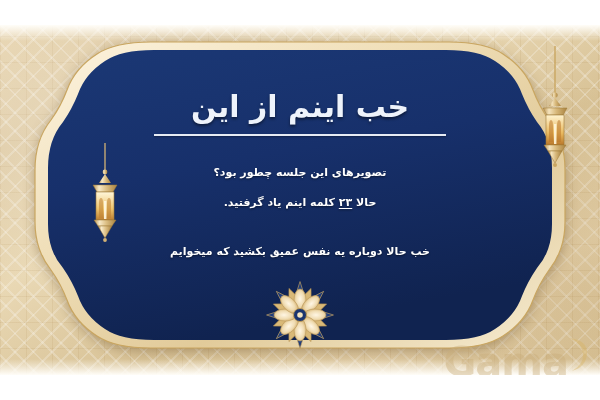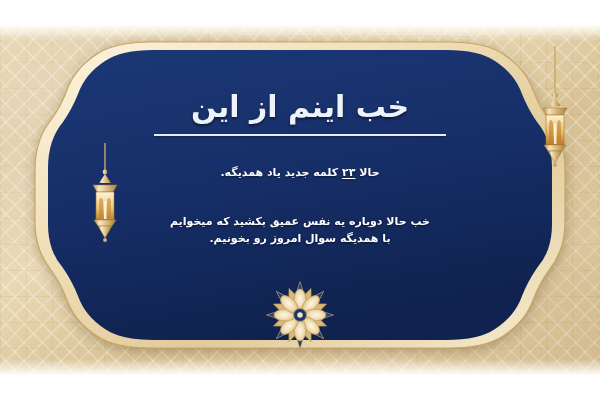--- a/index.html
+++ b/index.html
@@ -148,28 +148,28 @@
   </div>
 
   <div class="content">
 
     <div class="title">خب اینم از این</div>
 
     <div class="title-rule"></div>
 
     <div class="body-lines">
 
+      <div class="bline gap">تصویرهای این جلسه چطور بود؟</div>
 
       <div class="bline gap">
-        <span>حالا </span><span class="underline-num">۲۳</span><span> کلمه جدید یاد همدیگه.</span>
+        <span>حالا </span><span class="underline-num">۲۳</span><span> کلمه اینم یاد گرفتید.</span>
       </div>
 
       <div class="bline gap2">خب حالا دوباره یه نفس عمیق بکشید که میخوایم</div>
 
-      <div class="bline">با همدیگه سوال امروز رو بخونیم.</div>
     </div>
 
     <div class="rosette">
       <svg viewBox="0 0 84 84" aria-hidden="true">
         <defs>
           <radialGradient id="pet" cx="50%" cy="45%" r="60%">
             <stop offset="0%" stop-color="#fff6e4"></stop>
             <stop offset="55%" stop-color="#f0dcb2"></stop>
             <stop offset="100%" stop-color="#cfa964"></stop>
           </radialGradient>
@@ -322,14 +322,20 @@
       <rect x="18" y="58" width="2.4" height="18" fill="#fff8e3" opacity=".9"></rect>
       <path d="M8 77 L30 77 L26 83 L12 83 Z" fill="url(#lg2)" stroke="#9d7836" stroke-width=".5"></path>
       <path d="M12 83 L26 83 L19 95 Z" fill="url(#lg2)" stroke="#9d7836" stroke-width=".5"></path>
       <circle cx="19" cy="97" r="1.9" fill="#d3b275"></circle>
     </svg>
   </div>
 
   <div class="edge-white top"></div>
   <div class="edge-white bot"></div>
 
+  <div class="watermark">
+    <div class="wm-text">Gama</div>
+    <svg class="wm-swoosh" viewBox="0 0 26 40" aria-hidden="true">
+      <path d="M3 4 Q22 6 21 20 Q20 33 6 37 Q18 30 17 20 Q16 9 3 4 Z" fill="#d8b464"></path>
+    </svg>
+  </div>
 
 </div>
 
 </body></html>

